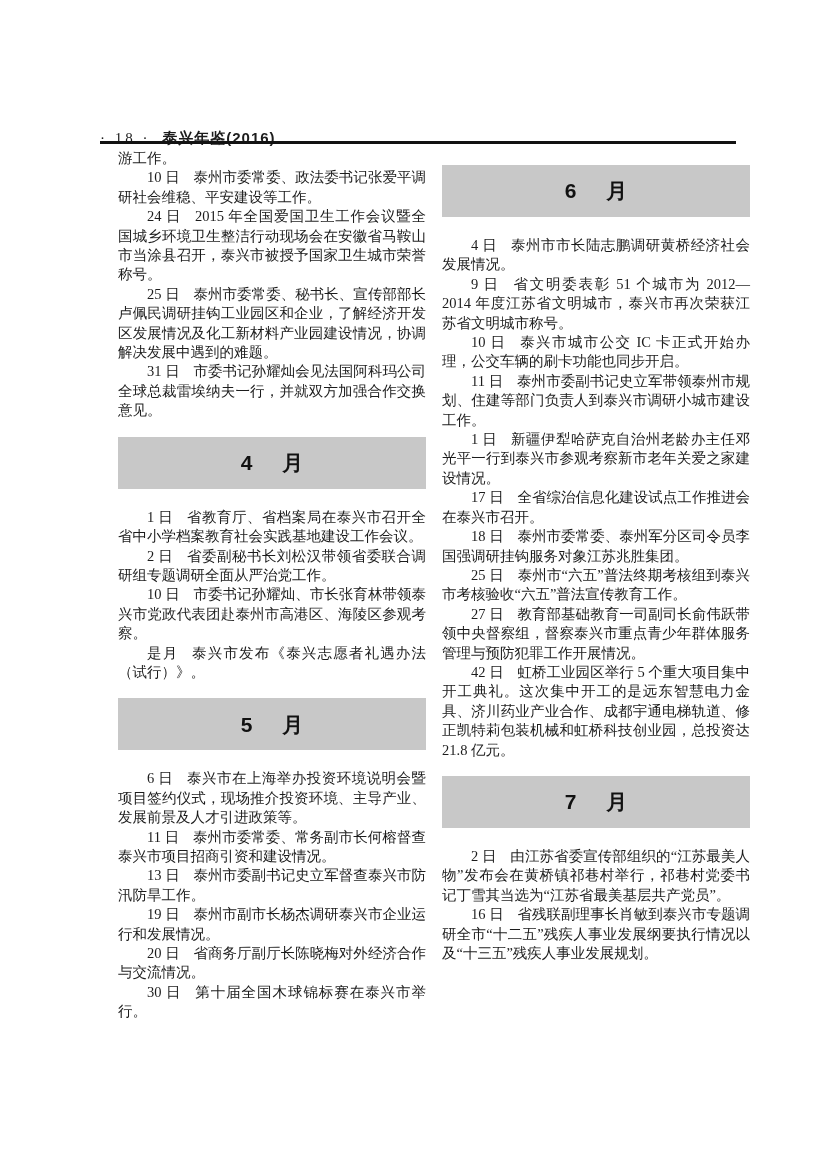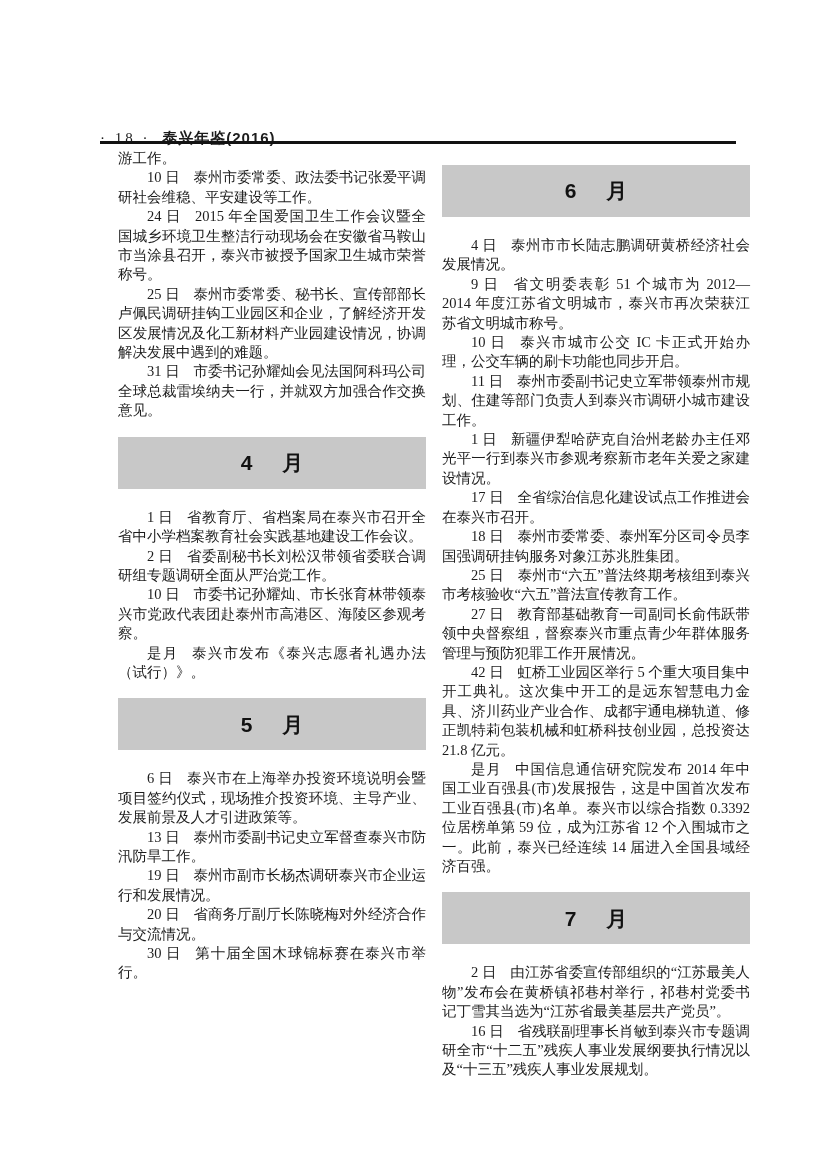--- a/index.html
+++ b/index.html
@@ -55,41 +55,41 @@
         </div>
         <p class="entry"><span class="date">1 日</span><span>省教育厅、省档案局在泰兴市召开全省中小学档案教育社会实践基地建设工作会议。</span></p>
         <p class="entry"><span class="date">2 日</span><span>省委副秘书长刘松汉带领省委联合调研组专题调研全面从严治党工作。</span></p>
         <p class="entry"><span class="date">10 日</span><span>市委书记孙耀灿、市长张育林带领泰兴市党政代表团赴泰州市高港区、海陵区参观考察。</span></p>
         <p class="entry"><span class="date">是月</span><span>泰兴市发布《泰兴志愿者礼遇办法（试行）》。</span></p>
         <div class="month-box">
           <span>5</span>
           <span>月</span>
         </div>
         <p class="entry"><span class="date">6 日</span><span>泰兴市在上海举办投资环境说明会暨项目签约仪式，现场推介投资环境、主导产业、发展前景及人才引进政策等。</span></p>
+        <p class="entry"><span class="date">11 日</span><span>泰州市委常委、常务副市长何榕督查泰兴市项目招商引资和建设情况。</span></p>
         <p class="entry"><span class="date">13 日</span><span>泰州市委副书记史立军督查泰兴市防汛防旱工作。</span></p>
         <p class="entry"><span class="date">19 日</span><span>泰州市副市长杨杰调研泰兴市企业运行和发展情况。</span></p>
         <p class="entry"><span class="date">20 日</span><span>省商务厅副厅长陈晓梅对外经济合作与交流情况。</span></p>
         <p class="entry"><span class="date">30 日</span><span>第十届全国木球锦标赛在泰兴市举行。</span></p>
       </div>
     <div class="col" id="col-right">
         <div class="month-box">
           <span>6</span>
           <span>月</span>
         </div>
         <p class="entry"><span class="date">4 日</span><span>泰州市市长陆志鹏调研黄桥经济社会发展情况。</span></p>
         <p class="entry"><span class="date">9 日</span><span>省文明委表彰 51 个城市为 2012—2014 年度江苏省文明城市，泰兴市再次荣获江苏省文明城市称号。</span></p>
         <p class="entry"><span class="date">10 日</span><span>泰兴市城市公交 IC 卡正式开始办理，公交车辆的刷卡功能也同步开启。</span></p>
         <p class="entry"><span class="date">11 日</span><span>泰州市委副书记史立军带领泰州市规划、住建等部门负责人到泰兴市调研小城市建设工作。</span></p>
         <p class="entry"><span class="date">1 日</span><span>新疆伊犁哈萨克自治州老龄办主任邓光平一行到泰兴市参观考察新市老年关爱之家建设情况。</span></p>
         <p class="entry"><span class="date">17 日</span><span>全省综治信息化建设试点工作推进会在泰兴市召开。</span></p>
         <p class="entry"><span class="date">18 日</span><span>泰州市委常委、泰州军分区司令员李国强调研挂钩服务对象江苏兆胜集团。</span></p>
         <p class="entry"><span class="date">25 日</span><span>泰州市“六五”普法终期考核组到泰兴市考核验收“六五”普法宣传教育工作。</span></p>
         <p class="entry"><span class="date">27 日</span><span>教育部基础教育一司副司长俞伟跃带领中央督察组，督察泰兴市重点青少年群体服务管理与预防犯罪工作开展情况。</span></p>
         <p class="entry"><span class="date">42 日</span><span>虹桥工业园区举行 5 个重大项目集中开工典礼。这次集中开工的是远东智慧电力金具、济川药业产业合作、成都宇通电梯轨道、修正凯特莉包装机械和虹桥科技创业园，总投资达 21.8 亿元。</span></p>
-        <p class="entry"><span class="date">是月</span><span>中国信息通信研究院发布 2014 年中国工业百强县(市)发展报告，这是中国首次发布工业百强县(市)名单。泰兴市以综合指数 0.3392 位居榜单第 59 位，成为江苏省 12 个入围城市之一。此前，泰兴已经连续 14 届进入全国县域经济百强。</span></p>
         <div class="month-box">
           <span>7</span>
           <span>月</span>
         </div>
         <p class="entry"><span class="date">2 日</span><span>由江苏省委宣传部组织的“江苏最美人物”发布会在黄桥镇祁巷村举行，祁巷村党委书记丁雪其当选为“江苏省最美基层共产党员”。</span></p>
         <p class="entry"><span class="date">16 日</span><span>省残联副理事长肖敏到泰兴市专题调研全市“十二五”残疾人事业发展纲要执行情况以及“十三五”残疾人事业发展规划。</span></p>
       </div>
   </div>
 </div>
 

